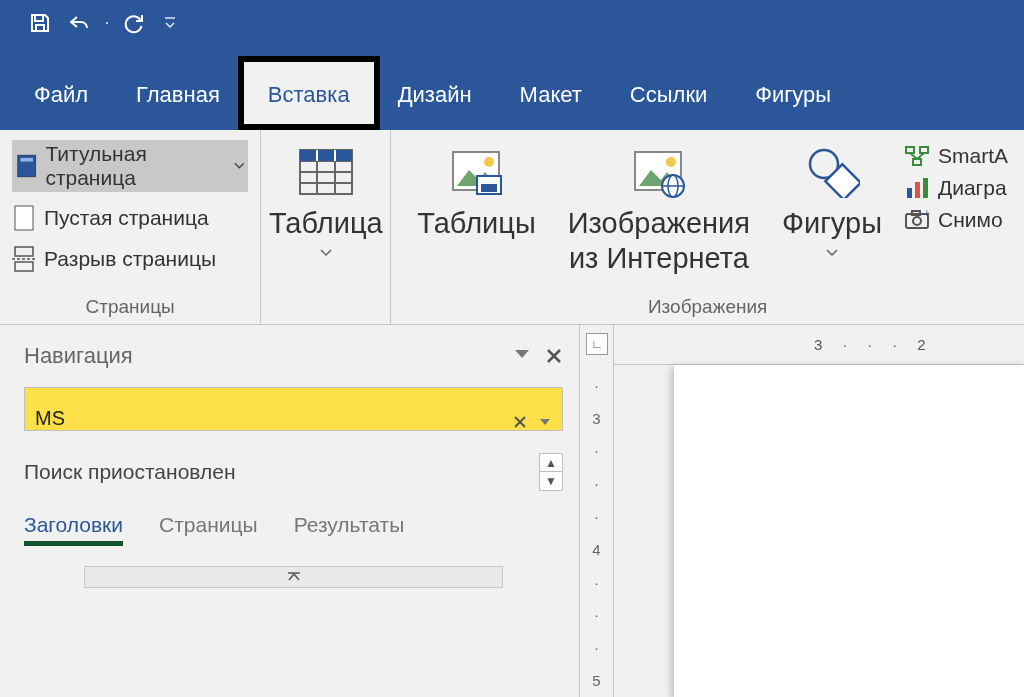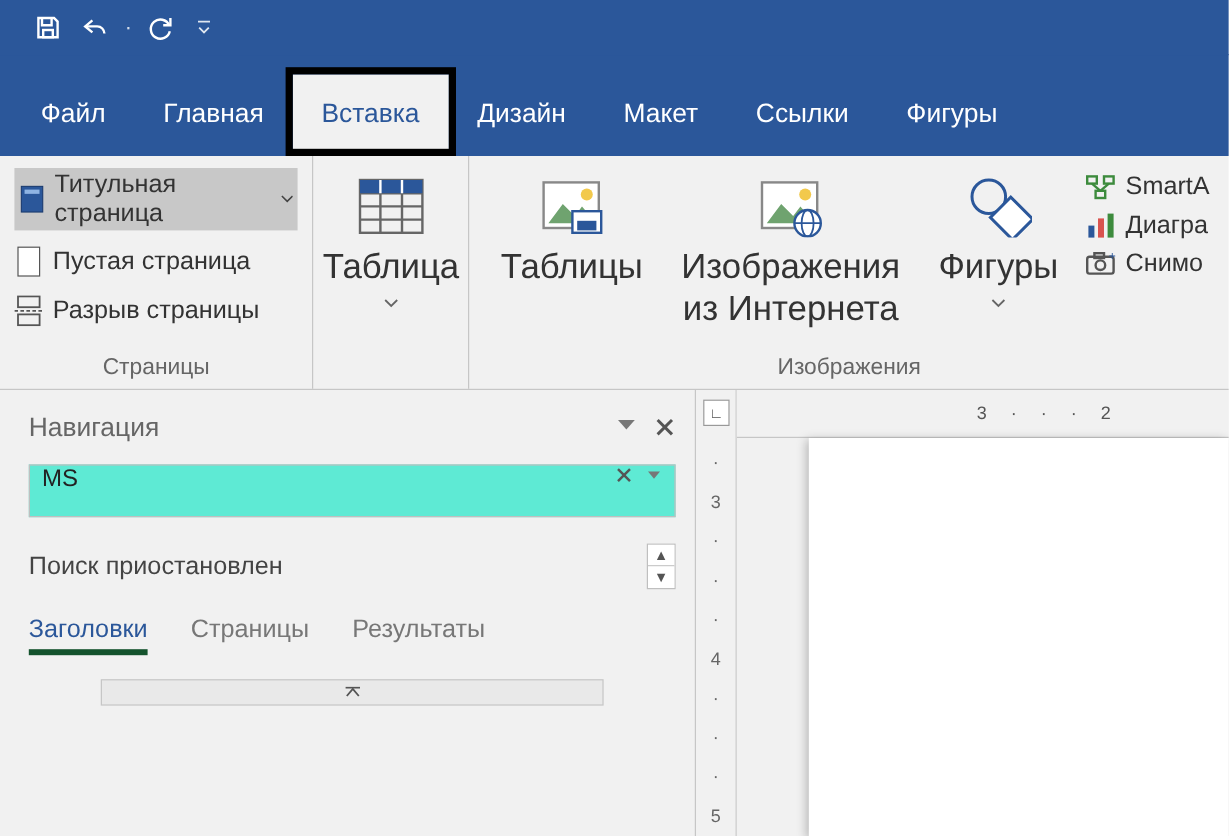--- a/index.html
+++ b/index.html
@@ -43,21 +43,21 @@
   .vgroup { display:flex; flex-direction:column; gap:8px; padding:0 4px;}
   .vitem { display:flex; align-items:center; gap:8px; font-size:21px; color:#333;}
 
   
   .content { display: flex; height: calc(697px - 45px - 85px - 195px); }
   .navpane { width: 580px; background:#F1F1F1; border-right:1px solid #C6C6C6; padding: 18px 16px 0 24px; }
   .nav-header { display:flex; align-items:center; justify-content:space-between; }
   .nav-title { font-size: 22px; color:#666; }
   .nav-ctrls { display:flex; gap:14px; color:#777; }
 
-  .searchbox { margin-top: 18px; display:flex; align-items:flex-start; border:1px solid #BFBFBF; background:#5eead4; height:44px; padding:0 10px; }
+  .searchbox { margin-top: 18px; display:flex; align-items:flex-end; border:1px solid #BFBFBF; background:#fde047; height:44px; padding:0 10px; }
   .searchbox input { flex:1; border:none; outline:none; font-size:20px; color:#222; background:transparent;}
   .search-ctrls { display:flex; align-items:center; gap:10px; color:#777;}
 
   .search-status { margin-top: 22px; font-size: 21px; color:#444; display:flex; align-items:center;text-align:center;}
   .stepper { margin-left:auto; display:flex; flex-direction:column; border:1px solid #BFBFBF;}
   .stepper div{ width:22px; height:18px; display:flex; align-items:center; justify-content:center; font-size:12px; background:#fff; border-bottom:1px solid #BFBFBF; color:#555;}
   .stepper div:last-child{border-bottom:none;}
 
   .navtabs { margin-top: 22px; display:flex; gap:36px; font-size:21px;}
   .navtab { color:#2B579A; padding-bottom:4px;}

